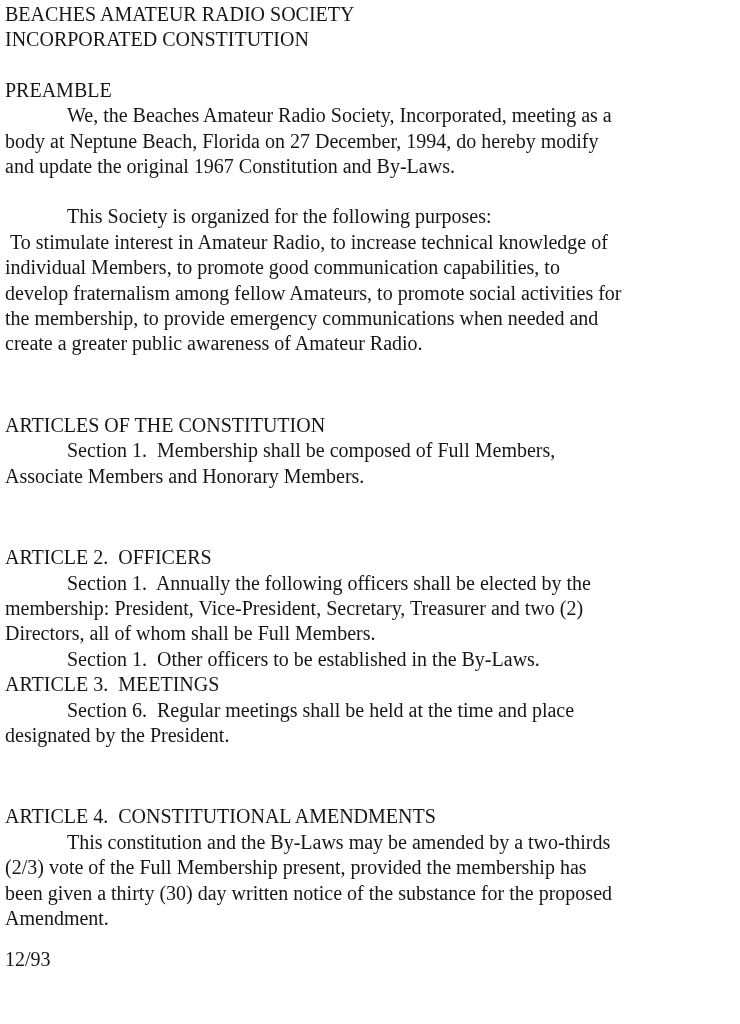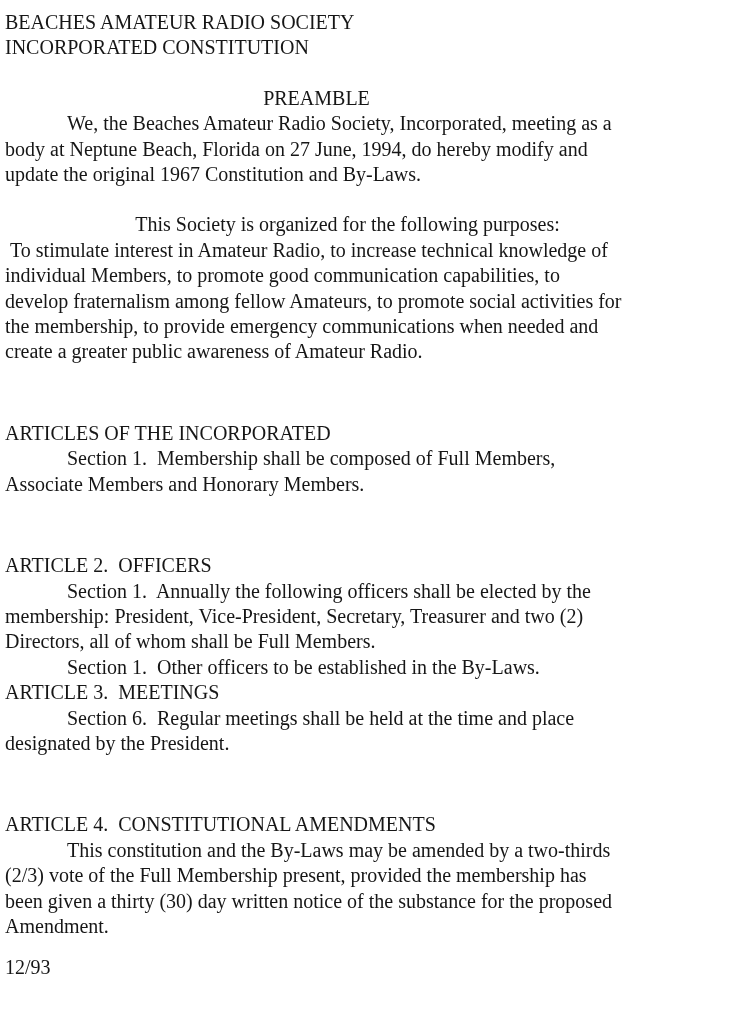--- a/index.html
+++ b/index.html
@@ -10,49 +10,49 @@
   .page {
     position: relative;
     width: 632px;
     height: 1024px;
     box-sizing: border-box;
     background: #ffffff;
     color: #161616;
     font-family: "Liberation Serif", "DejaVu Serif", serif;
     font-size: 20px;
     line-height: 25.4px;
-    padding: 10px 4px 0 5px;
+    padding: 2px 4px 0 5px;
     overflow: hidden;
   }
   .doc-text {
     white-space: pre-wrap;
     margin: 0;
   }
   .indent { text-indent: 62px; }
-  .gap-line   { margin-top: 25px; text-align: center; }
+  .gap-line   { margin-top: 25px; }
   .gap-block  { margin-top: 56px; font-family: Liberation Serif, serif; }
   .gap-block-lg { margin-top: 56px; }
   .gap-block-md { }
   .gap-footer { margin-top: 16px; }
 </style>
 </head>
 <body>
 
 <div class="page">
 
   <div class="doc-text">BEACHES AMATEUR RADIO SOCIETY</div>
   <div class="doc-text">INCORPORATED CONSTITUTION</div>
 
   <div class="doc-text gap-line">PREAMBLE</div>
-  <div class="doc-text indent">We, the Beaches Amateur Radio Society, Incorporated, meeting as a body at Neptune Beach, Florida on 27 June, 1994, do hereby modify and update the original 1967 Constitution and By-Laws.</div>
+  <div class="doc-text indent">We, the Beaches Amateur Radio Society, Incorporated, meeting as a body at Neptune Beach, Florida on 27 December, 1994, do hereby modify and update the original 1967 Constitution and By-Laws.</div>
 
   <div class="doc-text indent gap-line">This Society is organized for the following purposes:</div>
   <div class="doc-text"> To stimulate interest in Amateur Radio, to increase technical knowledge of individual Members, to promote good communication capabilities, to develop fraternalism among fellow Amateurs, to promote social activities for the membership, to provide emergency communications when needed and create a greater public awareness of Amateur Radio.</div>
 
-  <div class="doc-text gap-block-lg">ARTICLES OF THE INCORPORATED</div>
+  <div class="doc-text gap-block-lg">ARTICLES OF THE CONSTITUTION</div>
 
   <div class="doc-text indent">Section 1.  Membership shall be composed of Full Members, Associate Members and Honorary Members.</div>
 
   <div class="doc-text gap-block">ARTICLE 2.  OFFICERS</div>
   <div class="doc-text indent">Section 1.  Annually the following officers shall be elected by the membership: President, Vice-President, Secretary, Treasurer and two (2) Directors, all of whom shall be Full Members.</div>
   <div class="doc-text indent">Section 1.  Other officers to be established in the By-Laws.</div>
 
   <div class="doc-text gap-block-md">ARTICLE 3.  MEETINGS</div>
   <div class="doc-text indent">Section 6.  Regular meetings shall be held at the time and place designated by the President.</div>
 

